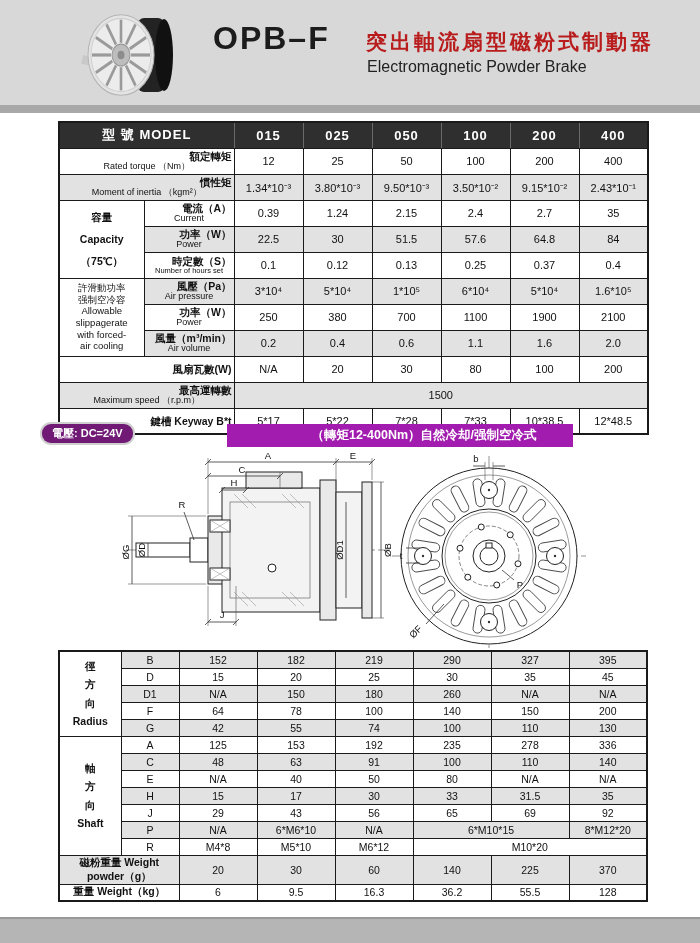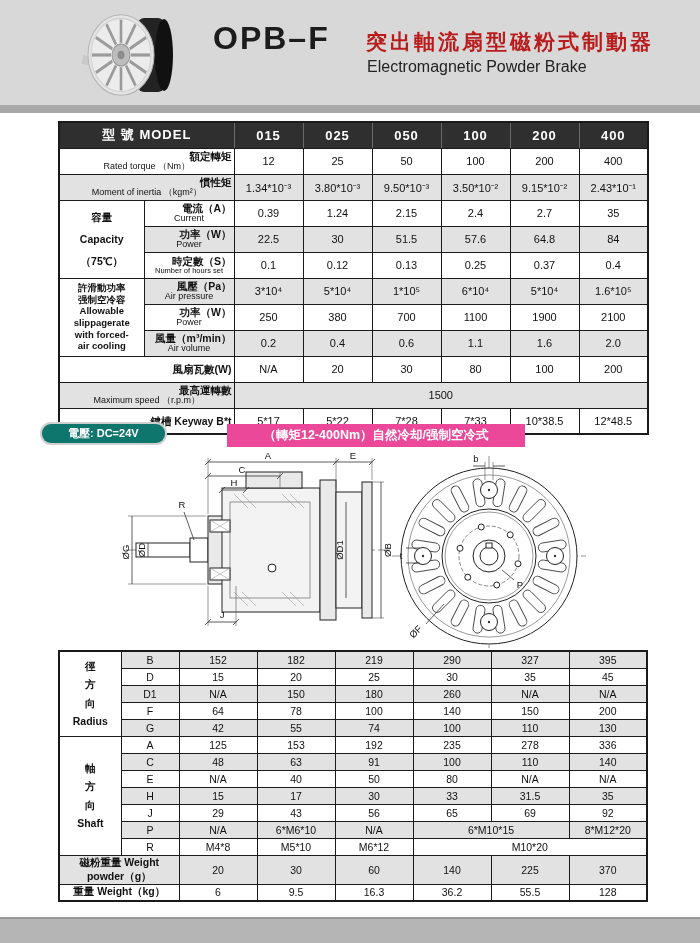--- a/index.html
+++ b/index.html
@@ -23,30 +23,30 @@
   .spec tr{height:26px;}
   .dim tr{height:17px;}
   .dim td{font-size:10.5px;}
   tr.g td{background:#e2e2e2;}
   .spec tr.head td{background:#2f2f2f;color:#fff;font-weight:bold;font-size:13px;
       border-color:#6a6a6a;border-top-color:#1a1a1a;border-bottom-color:#1a1a1a;letter-spacing:1px;height:24px;}
   td.grp{background:#fff !important;}
   .zh{font-size:10.5px;font-weight:bold;line-height:1.15;text-align:right;}
   .en{font-size:9px;line-height:1.1;}
   .en.tiny{font-size:7.5px;}
-  .pre{white-space:pre-line;font-weight:bold;}
+  .pre{white-space:pre-line;}
   .caplabel{font-size:10.5px;line-height:2.1;font-weight:bold;}
   .sliplabel{font-size:9.5px;line-height:1.22;}
   .grplabel{font-size:10.5px;line-height:1.75;font-weight:bold;}
   .lblrow{font-weight:bold;font-size:10.5px;}
   
-  .pill{position:absolute;left:42px;top:424px;background:#0f766e;color:#fff;font-weight:bold;
-        font-size:11px;padding:2px 26px;border-radius:9px;box-shadow:0 0 0 2px #cfcfcf;}
-  .caption{position:absolute;left:227px;top:424px;width:298px;height:23px;background:#ec4899;
-        color:#fff;font-weight:bold;font-size:12.5px;display:flex;align-items:center;justify-content:center;}
+  .pill{position:absolute;left:42px;top:424px;background:#701a75;color:#fff;font-weight:bold;
+        font-size:11px;padding:2px 10px;border-radius:9px;box-shadow:0 0 0 2px #cfcfcf;}
+  .caption{position:absolute;left:227px;top:424px;width:298px;height:23px;background:#a21caf;
+        color:#fff;font-weight:bold;font-size:12.5px;display:flex;align-items:center;justify-content:center;padding-left:48px;}
   
   .draw{position:absolute;}
   svg text{font-family:"Liberation Sans", sans-serif;font-size:9.5px;fill:#111;}
   .ol{fill:#ffffff;stroke:#222;stroke-width:1;}
   .ol2{fill:#f3f3f3;stroke:#222;stroke-width:1;}
   .ol3{fill:#e9e9e9;stroke:#222;stroke-width:1;}
   .thin{fill:none;stroke:#555;stroke-width:0.6;}
   .dimln{stroke:#333;stroke-width:0.8;fill:none;}
   .extln{stroke:#555;stroke-width:0.6;fill:none;}
   .cl{stroke:#777;stroke-width:0.8;stroke-dasharray:12 3 3 3;fill:none;}

